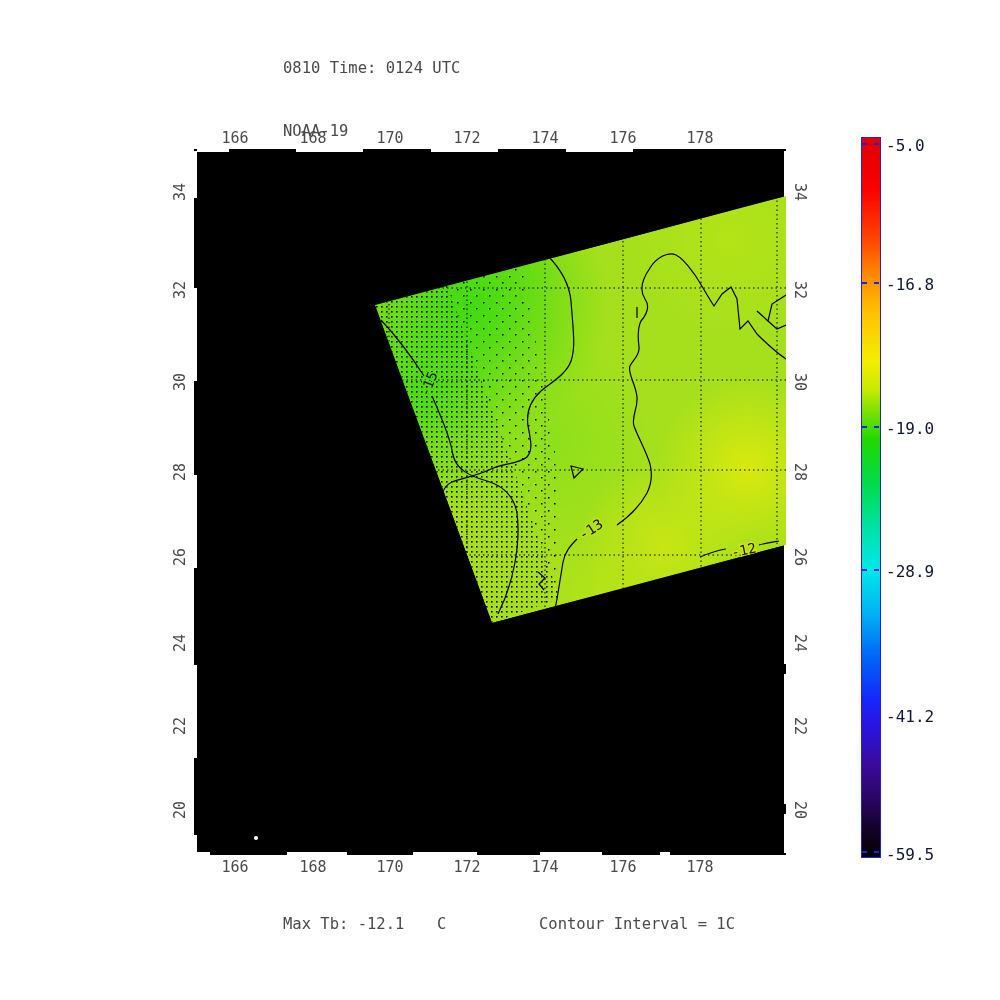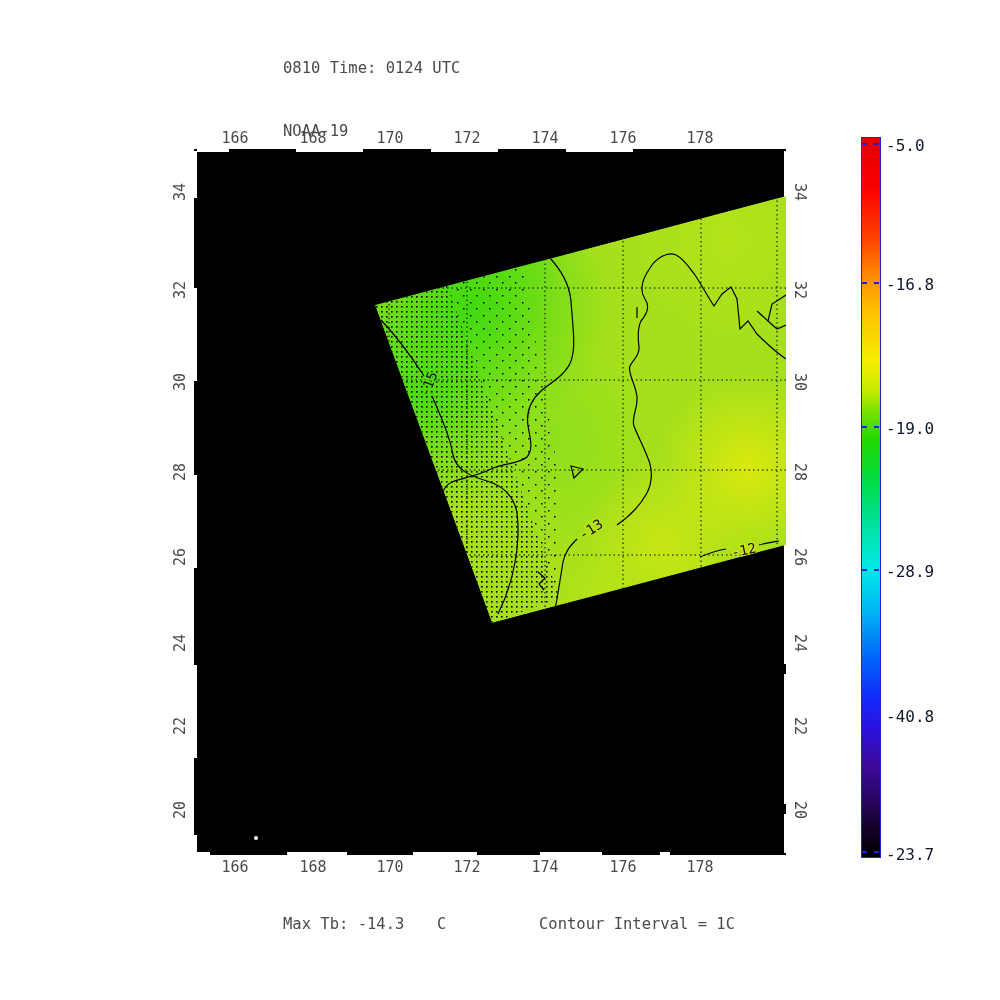--- a/index.html
+++ b/index.html
@@ -228,19 +228,19 @@
   <div class="cbt" style="left:862px;top:714px"></div>
   <div class="cbt" style="left:874px;top:714px"></div>
   <div class="cbt" style="left:862px;top:851px"></div>
   <div class="cbt" style="left:874px;top:851px"></div>
 </div>
 <div>
   <span class="cb-label" style="top:136px">-5.0</span>
   <span class="cb-label" style="top:275px">-16.8</span>
   <span class="cb-label" style="top:419px">-19.0</span>
   <span class="cb-label" style="top:562px">-28.9</span>
-  <span class="cb-label" style="top:707px">-40.8</span>
-  <span class="cb-label" style="top:845px">-23.7</span>
-</div>
-
-<div class="footer-text" style="left:283px">Max Tb: -14.3</div>
+  <span class="cb-label" style="top:707px">-41.2</span>
+  <span class="cb-label" style="top:845px">-59.5</span>
+</div>
+
+<div class="footer-text" style="left:283px">Max Tb: -12.1</div>
 <div class="footer-text" style="left:437px">C</div>
 <div class="footer-text" style="left:539px">Contour Interval = 1C</div>
 
 </body></html>

